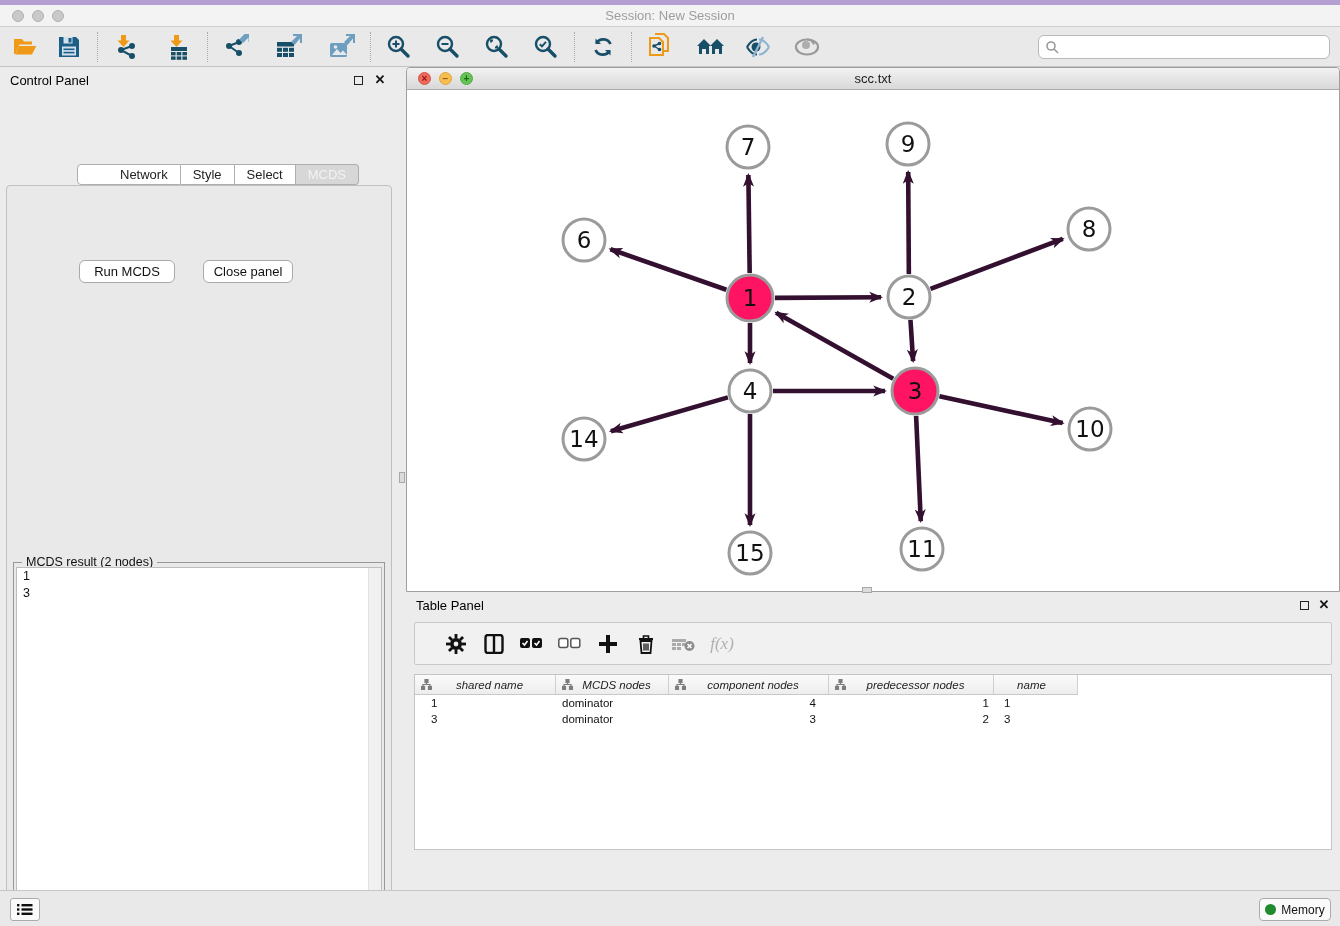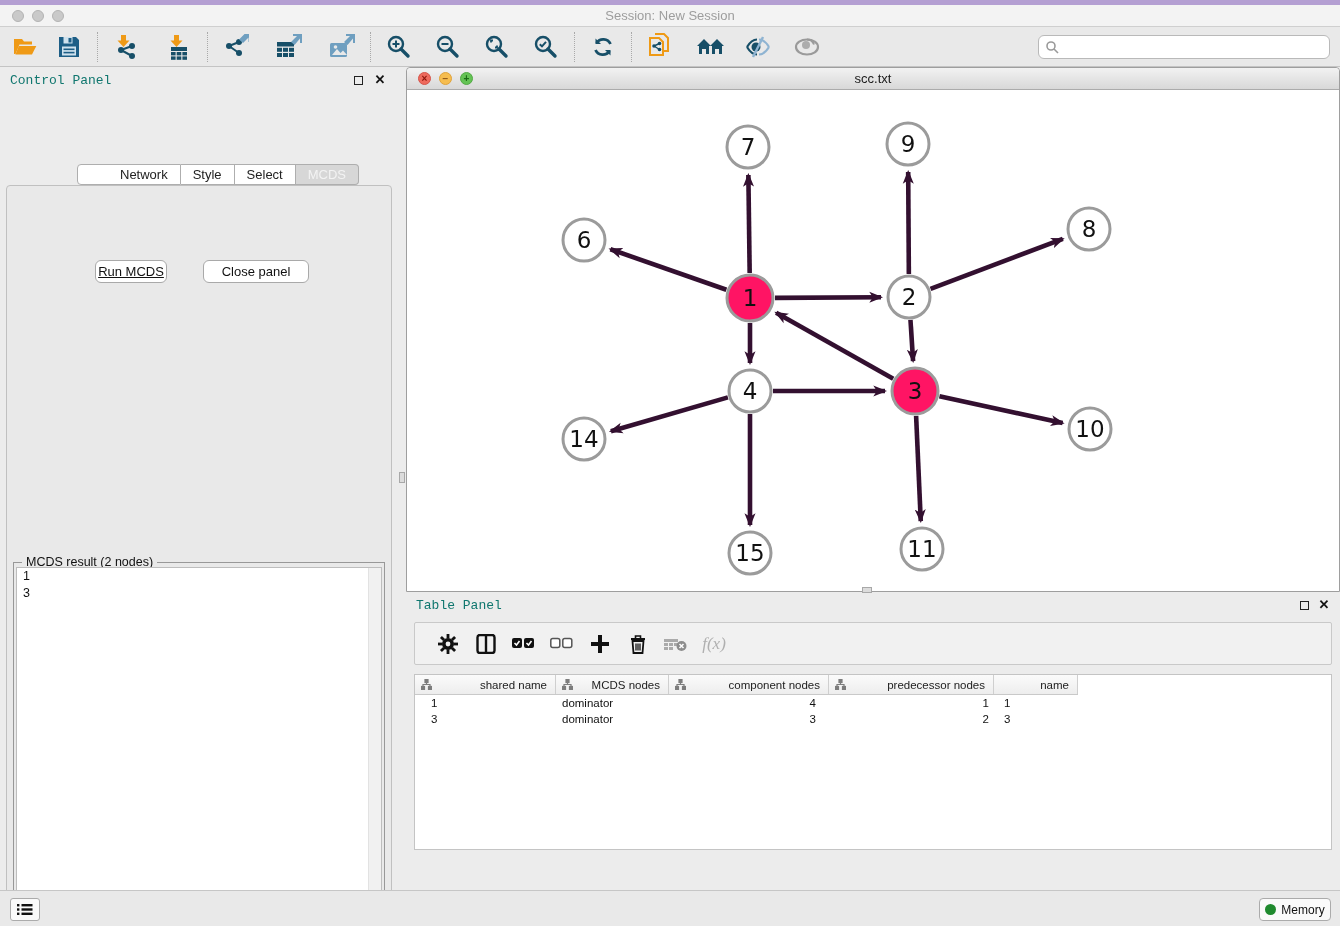--- a/index.html
+++ b/index.html
@@ -16,40 +16,40 @@
 
   #toolbar { left:0; top:27px; width:1340px; height:40px; background:#e9e9e9; border-bottom:1px solid #c4c4c4; display:flex; align-items:center; }
   .tb-icon { width:30px; height:30px; display:flex; align-items:center; justify-content:center; margin:0 7px; }
   .tb-sep { width:1px; height:30px; border-left:1px dotted #a9a9a9; margin:0 6px; }
   #toolbar-search { position:absolute; right:10px; top:8px; width:292px; height:24px; background:#fff; border:1px solid #b9b9b9; border-radius:6px; display:flex; align-items:center; padding-left:6px; }
   #toolbar-search input { border:none; outline:none; flex:1; font-size:12px; background:transparent; margin-left:4px; }
 
   
   #control-panel { left:0; top:67px; width:398px; height:823px; }
   .panel-head { height:26px; position:relative; }
-  .panel-head .ph-title { position:absolute; left:10px; top:6px; font-size:13px; color:#0f766e;font-family:Liberation Mono, monospace; }
+  .panel-head .ph-title { position:absolute; left:10px; top:6px; font-size:13px; color:#000000; }
   .mini-btn { position:absolute; top:7px; width:12px; height:12px; display:flex; align-items:center; justify-content:center; }
   .float-glyph { width:9px; height:9px; border:1.5px solid #222; }
   .close-glyph { font-size:13px; font-weight:bold; color:#111; line-height:10px; }
 
   .seg { display:flex; position:absolute; height:21px; }
   .seg .seg-btn { border:1px solid #aeaeae; border-left:none; background:#fff; font-size:13px; color:#222; display:flex; align-items:center; justify-content:center; padding:0 12px; }
   .seg .seg-btn:first-child { border-left:1px solid #aeaeae; border-radius:4px 0 0 4px;padding-left:42px; }
   .seg .seg-btn:last-child { border-radius:0 4px 4px 0; }
   .seg .seg-btn.active { background:#d7d7d7; color:#f3f3f3; }
 
   #cp-tabs { left:77px; top:97px; }
   #cp-body { left:6px; top:118px; width:386px; height:760px; background:#e9e9e9; border:1px solid #c0c0c0; border-radius:4px; }
   #opt-label { width:100%; text-align:center; top:18px; font-size:13px; color:#111; }
   #opt-dropdown { left:38px; top:42px; width:310px; height:23px; background:#fff; border:1px solid #a9a9a9; border-radius:5px; display:flex; align-items:center; font-size:13px; color:#111; padding-left:12px; }
   #opt-dropdown .chev { margin-left:auto; margin-right:8px; display:flex; flex-direction:column; gap:1px; }
   .chev svg { display:block; }
   .aq-btn { position:absolute; top:74px; height:23px; background:#fff; border:1px solid #a9a9a9; border-radius:6px; font-size:13px; color:#111; display:flex; align-items:center; justify-content:center; }
-  #run-btn { left:88px; width:72px;text-decoration:underline; }
-  #closepanel-btn { left:196px; width:106px; }
+  #run-btn { left:72px; width:96px; }
+  #closepanel-btn { left:196px; width:90px; }
 
   #result-box { left:6px; top:376px; width:372px; height:377px; border:1px solid #989898; }
   #result-legend { position:absolute; left:8px; top:-8px; background:#e9e9e9; padding:0 4px; font-size:12.5px; color:#111; }
   #result-inner { position:absolute; left:2px; top:4px; right:2px; bottom:2px; background:#fff; border:1px solid #bdbdbd; }
   #result-inner .line { font-size:12.5px; color:#111; line-height:17px; padding-left:6px; }
   #result-scroll { position:absolute; right:0; top:0; bottom:0; width:13px; background:#f1f1f1; border-left:1px solid #e2e2e2; }
 
   
   #v-splitter { left:398px; top:67px; width:8px; height:823px; background:#ececec; }
   #v-grip { left:399px; top:472px; width:6px; height:11px; background:#dcdcdc; border:1px solid #a8a8a8; }
@@ -58,27 +58,27 @@
   
   #net-window { left:406px; top:67px; width:934px; height:525px; border:1px solid #9e9e9e; border-radius:4px 4px 0 0; background:#fff; }
   #net-titlebar { position:absolute; left:0; top:0; width:100%; height:22px; background:linear-gradient(#f2f2f2,#d8d8d8); border-bottom:1px solid #ababab; border-radius:4px 4px 0 0; }
   #net-titlebar .t { position:absolute; top:4px; width:13px; height:13px; border-radius:50%; font-size:10px; font-weight:bold; text-align:center; line-height:12px; }
   #net-title { width:100%; text-align:center; font-size:13px; color:#1a1a1a; line-height:21px; }
   #net-canvas { position:absolute; left:0; top:22px; width:932px; height:501px; background:#fff; }
   #net-canvas svg { width:100%; height:100%; display:block; }
 
   
   #table-panel { left:406px; top:592px; width:934px; height:298px; background:#ececec; }
-  #tp-toolbar { left:8px; top:30px; width:918px; height:43px; background:#f1f1f1; border:1px solid #c9c9c9; border-radius:2px; display:flex; align-items:center; padding-left:20px; }
+  #tp-toolbar { left:8px; top:30px; width:918px; height:43px; background:#f1f1f1; border:1px solid #c9c9c9; border-radius:2px; display:flex; align-items:center; padding-left:28px; }
   #tp-toolbar .tt-icon { width:26px; height:26px; display:flex; align-items:center; justify-content:center; margin-right:12px; }
   #tp-table { left:8px; top:82px; width:918px; height:176px; background:#fff; border:1px solid #c4c4c4; }
   #tp-header { display:flex; height:20px; background:linear-gradient(#fbfbfb,#ededed); border-bottom:1px solid #c9c9c9; width:663px; }
   .th { display:flex; align-items:center; border-right:1px solid #cfcfcf; font-size:11.5px; color:#222; position:relative; }
   .th .tree-ic { margin-left:6px; }
-  .th .th-label { flex:1; text-align:right; padding-right:8px; }
+  .th .th-label { flex:1; text-align:center; padding-right:8px;font-style:italic; }
   .tr { display:flex; height:16px; font-size:11.5px; color:#111; align-items:center; }
   .td { overflow:hidden; white-space:nowrap; }
 
   #tp-tabs { top:273px; }
 
   
   #statusbar { left:0; top:890px; width:1340px; height:36px; background:#e9e9e9; border-top:1px solid #c6c6c6; }
   #list-btn { left:10px; top:7px; width:30px; height:23px; background:#fafafa; border:1px solid #ababab; border-radius:3px; display:flex; align-items:center; justify-content:center; }
   #memory-btn { right:9px; top:7px; width:72px; height:23px; background:#fafafa; border:1px solid #ababab; border-radius:4px; display:flex; align-items:center; justify-content:center; gap:5px; font-size:12px; color:#111; }
   #memory-dot { width:11px; height:11px; border-radius:50%; background:#1f8a2e; }

